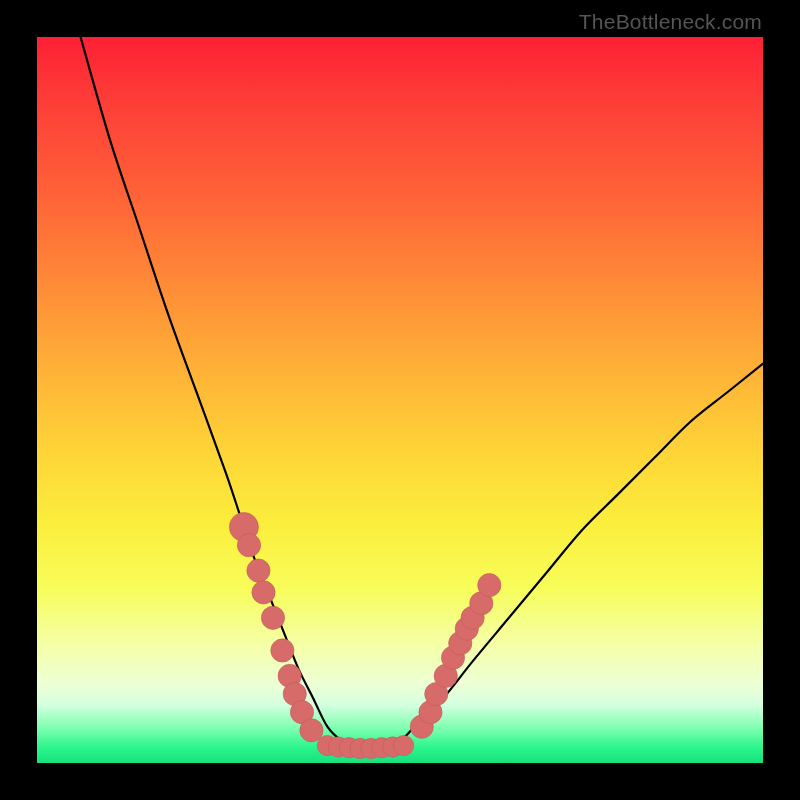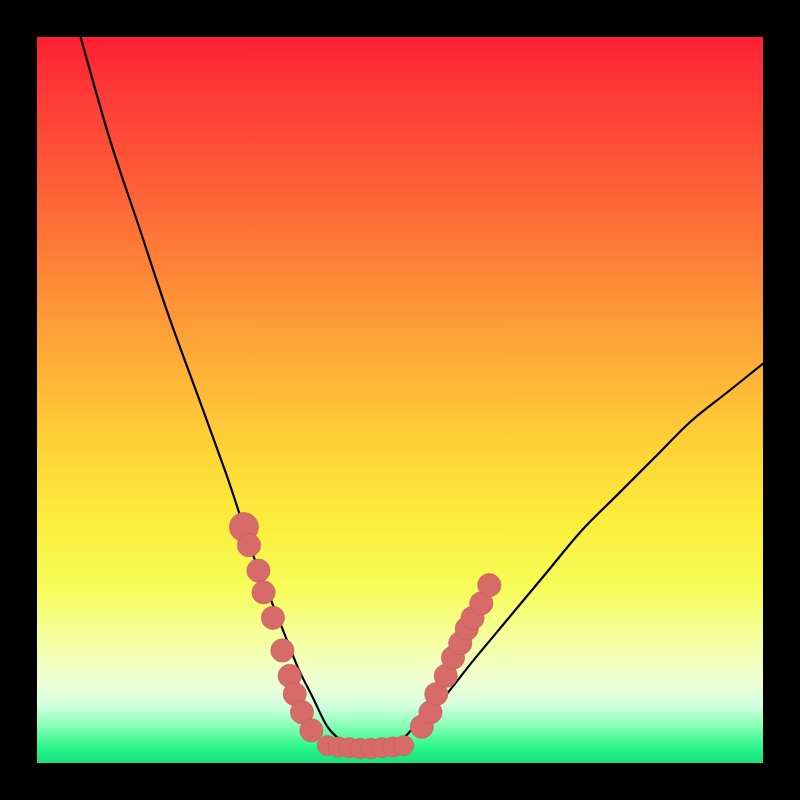--- a/index.html
+++ b/index.html
@@ -57,20 +57,21 @@
     width: 726px;
     height: 726px;
     overflow: visible;
   }
 </style>
 </head>
 <body>
 
 <div class="stage">
 
+  <div class="watermark">TheBottleneck.com</div>
 
   <div class="plot-area">
     <svg class="curve-layer" viewBox="0 0 726 726" preserveAspectRatio="none">
       <path id="curve-path" fill="none" stroke-width="2.2" stroke-linecap="round" stroke-linejoin="round" stroke="#000000" d="M 43.56 0.00 C 48.40 16.94, 62.92 70.18, 72.60 101.64 C 82.28 133.10, 91.96 159.72, 101.64 188.76 C 111.32 217.80, 121.00 248.05, 130.68 275.88 C 140.36 303.71, 150.04 329.12, 159.72 355.74 C 169.40 382.36, 181.50 415.03, 188.76 435.60 C 196.02 456.17, 198.44 464.64, 203.28 479.16 C 208.12 493.68, 212.96 509.41, 217.80 522.72 C 222.64 536.03, 227.48 546.92, 232.32 559.02 C 237.16 571.12, 242.00 583.22, 246.84 595.32 C 251.68 607.42, 256.52 620.73, 261.36 631.62 C 266.20 642.51, 271.04 650.98, 275.88 660.66 C 280.72 670.34, 285.56 682.44, 290.40 689.70 C 295.24 696.96, 300.08 700.59, 304.92 704.22 C 309.76 707.85, 314.60 710.27, 319.44 711.48 C 324.28 712.69, 329.12 711.48, 333.96 711.48 C 338.80 711.48, 343.64 712.69, 348.48 711.48 C 353.32 710.27, 358.16 707.85, 363.00 704.22 C 367.84 700.59, 370.26 696.96, 377.52 689.70 C 384.78 682.44, 396.88 671.55, 406.56 660.66 C 416.24 649.77, 424.71 637.67, 435.60 624.36 C 446.49 611.05, 459.80 595.32, 471.90 580.80 C 484.00 566.28, 496.10 551.76, 508.20 537.24 C 520.30 522.72, 532.40 506.99, 544.50 493.68 C 556.60 480.37, 568.70 469.48, 580.80 457.38 C 592.90 445.28, 605.00 433.18, 617.10 421.08 C 629.20 408.98, 641.30 395.67, 653.40 384.78 C 665.50 373.89, 677.60 365.42, 689.70 355.74 C 701.80 346.06, 719.95 331.54, 726.00 326.70"></path>
       <g id="markers-group">
           <circle cx="206.91" cy="490.05" r="14.52" fill="#d76b6a" stroke="#c45a58" stroke-width="0.6"></circle>
           <circle cx="211.99" cy="508.20" r="11.62" fill="#d76b6a" stroke="#c45a58" stroke-width="0.6"></circle>
           <circle cx="221.43" cy="533.61" r="11.62" fill="#d76b6a" stroke="#c45a58" stroke-width="0.6"></circle>
           <circle cx="226.51" cy="555.39" r="11.62" fill="#d76b6a" stroke="#c45a58" stroke-width="0.6"></circle>
           <circle cx="235.95" cy="580.80" r="11.62" fill="#d76b6a" stroke="#c45a58" stroke-width="0.6"></circle>

